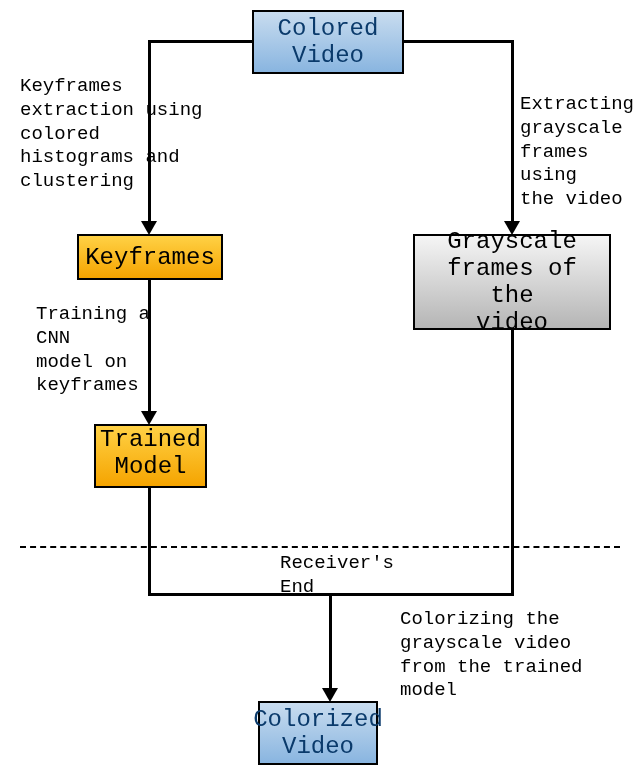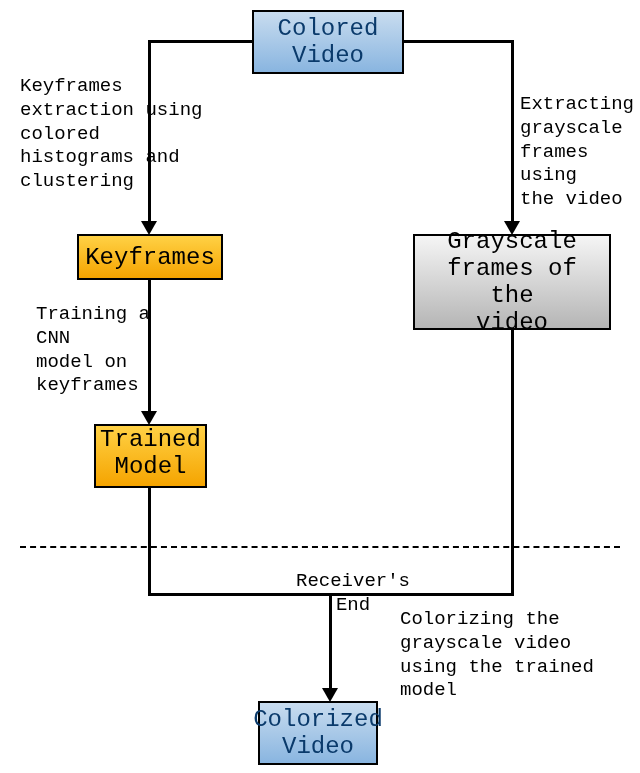--- a/index.html
+++ b/index.html
@@ -118,33 +118,33 @@
   <span style="white-space:pre-line;">Trained
 Model</span>
 </div>
 
 <div class="vline" style="left:148px; top:488px; height:108px;"></div>
 
 <div class="vline" style="left:511px; top:330px; height:266px;"></div>
 
 <div class="dashed" style="left:20px; top:546px; width:600px;"></div>
 
-<div class="label" style="left:280px; top:570px; text-align:center;margin-left:16px;">
+<div class="label" style="left:280px; top:552px; text-align:left;">
   <span style="white-space:pre-line; display:block;">Receiver's
 End</span>
 </div>
 
 <div class="hline" style="left:148px; top:593px; width:366px;"></div>
 
 <div class="vline" style="left:329px; top:593px; height:97px;"></div>
 <div class="arrowhead" style="left:322px; top:688px;"></div>
 
 <div class="label" style="left:400px; top:608px;">
   <span style="white-space:pre-line; display:block;">Colorizing the
 grayscale video
-using the trained
+from the trained
 model</span>
 </div>
 
 <div class="box blue-box" style="left:258px; top:701px; width:120px; height:64px;">
   <span style="white-space:pre-line;">Colorized
 Video</span>
 </div>
 
 </body></html>

